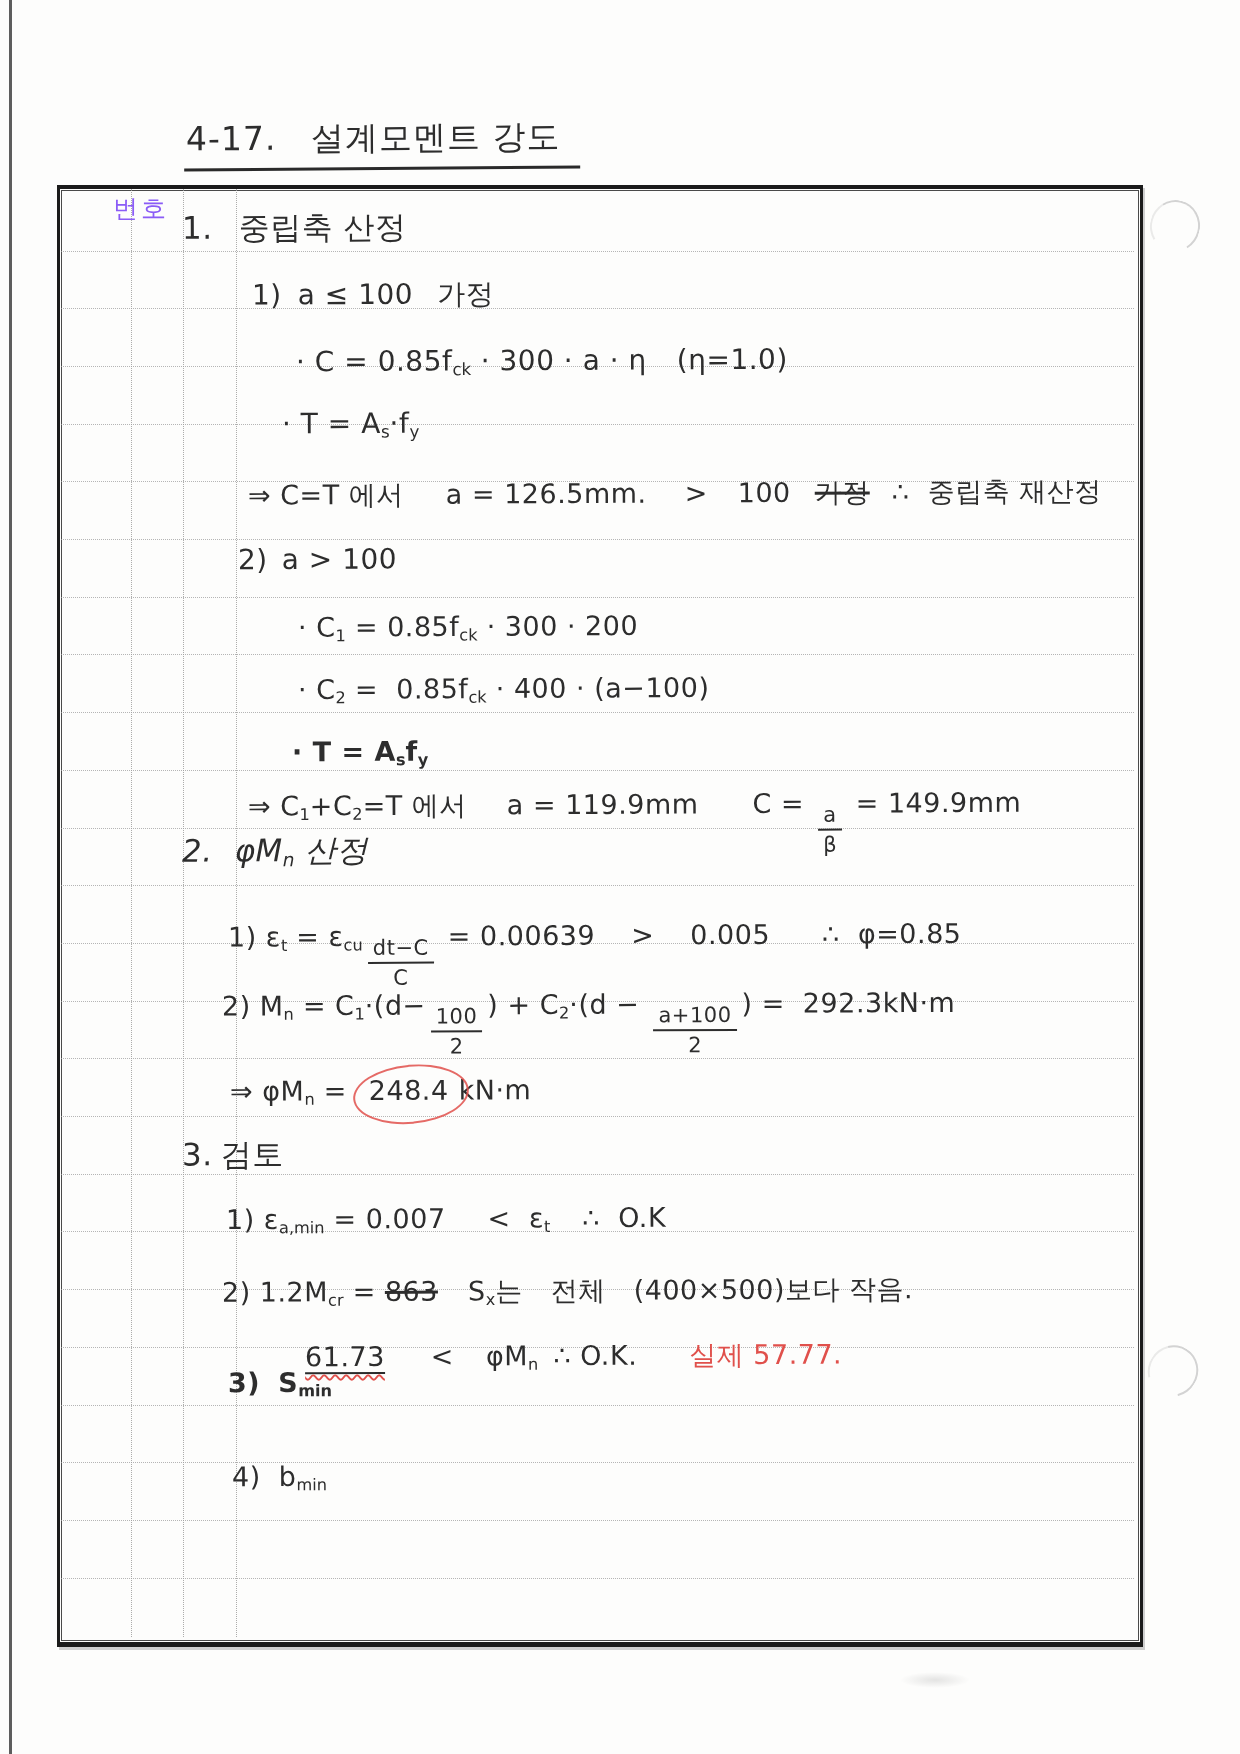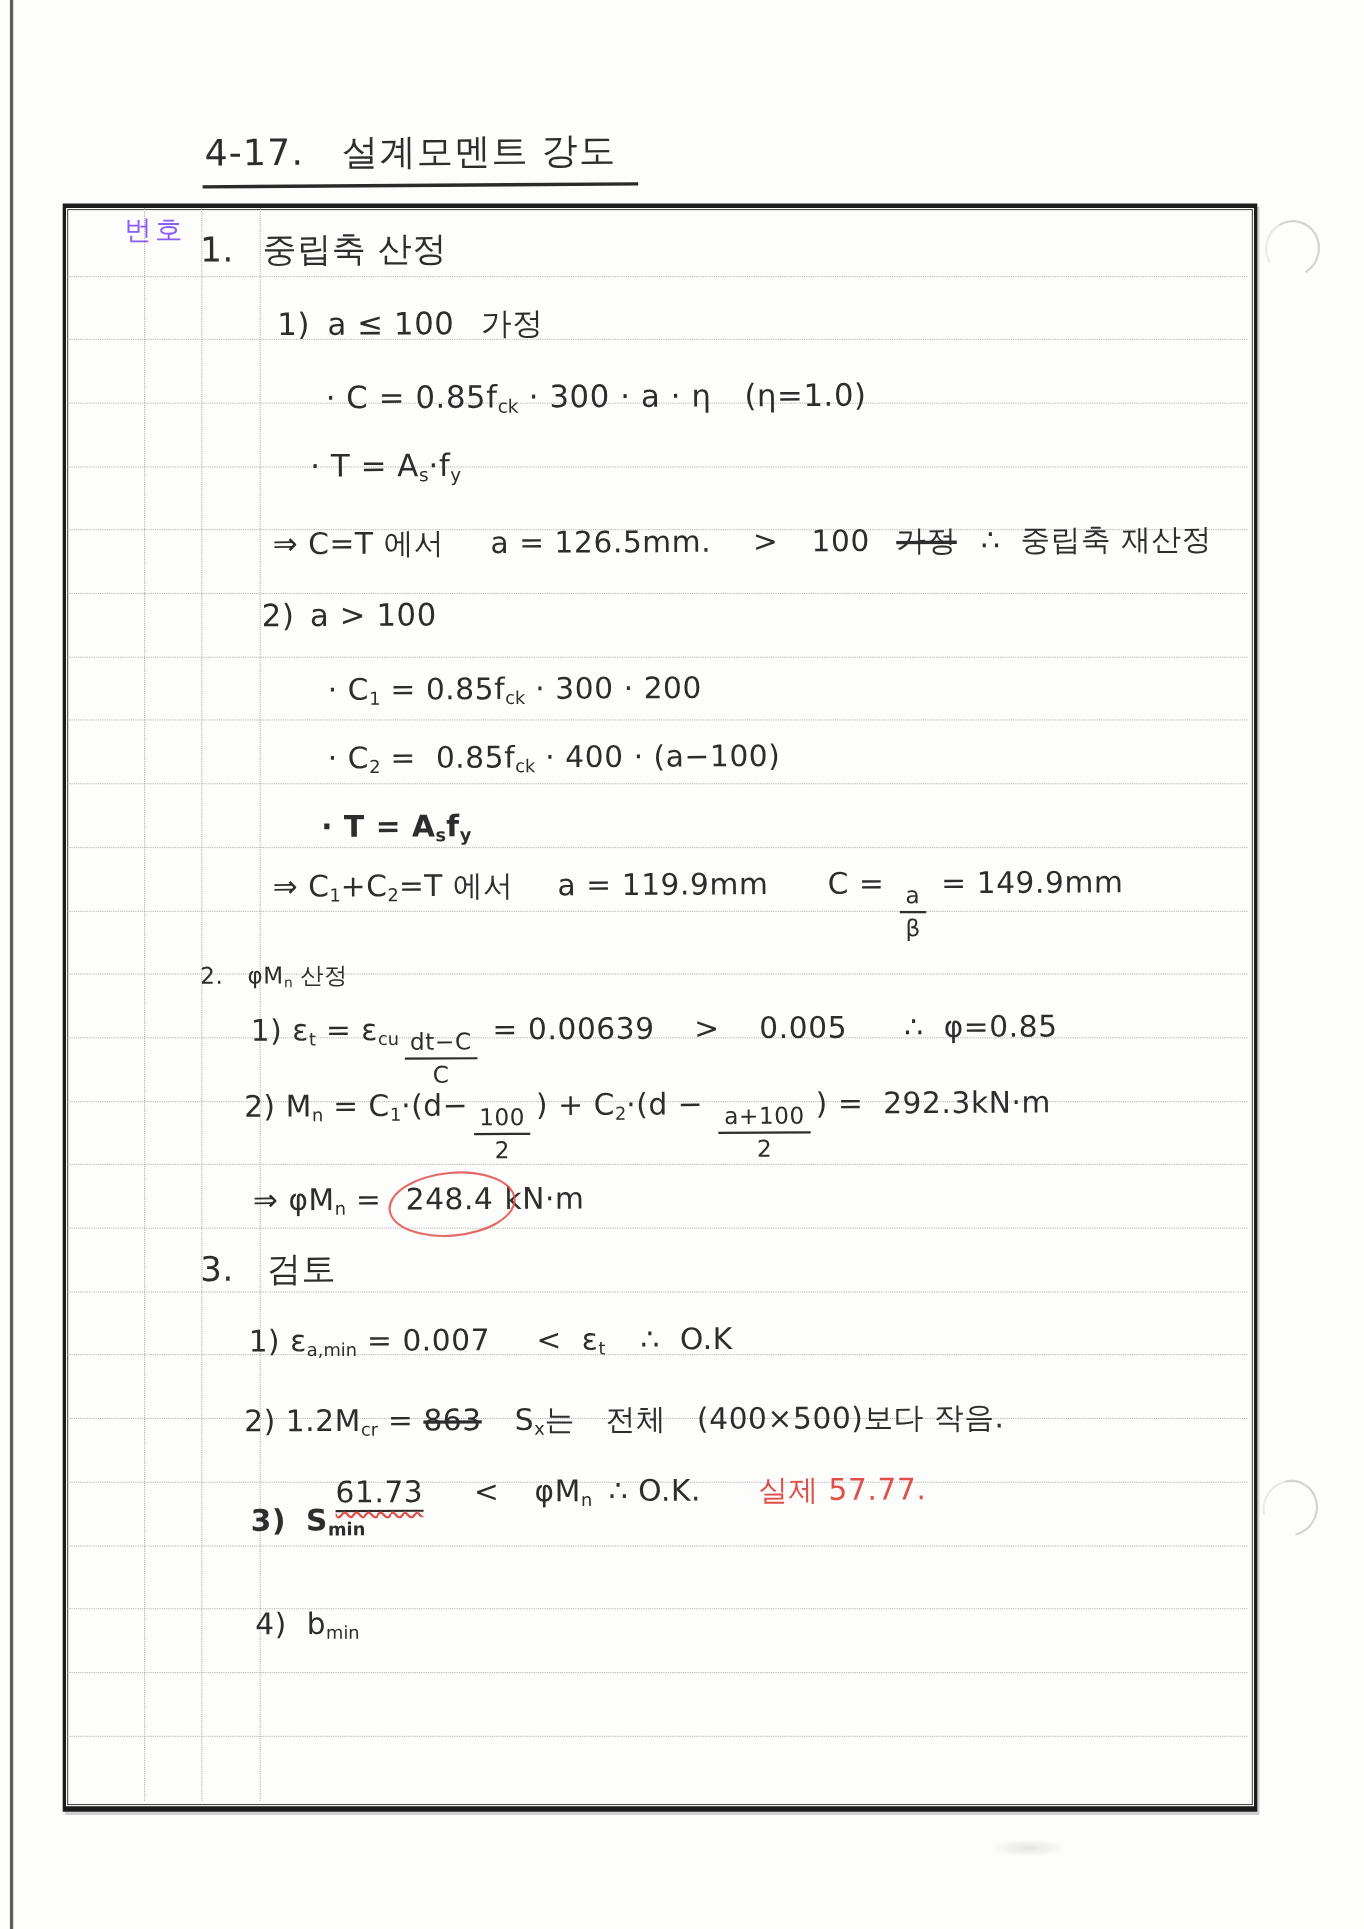--- a/index.html
+++ b/index.html
@@ -124,25 +124,25 @@
       <div class="note-line" style="left: 182px; top: 228px; font-size: 31px;"><span class="">1.</span><span class="" style="margin-left: 26px;">중립축 산정</span></div>
       <div class="note-line" style="left: 252px; top: 295px; font-size: 28px;"><span class="">1)</span><span class="" style="margin-left: 16px;">a ≤ 100</span><span class="" style="margin-left: 24px;">가정</span></div>
       <div class="note-line" style="left: 296px; top: 362px; font-size: 28px;"><span class="">· C = 0.85f</span><span class="sub">ck</span><span class=""> · 300 · a · η</span><span class="" style="margin-left: 30px;">(η=1.0)</span></div>
       <div class="note-line" style="left: 282px; top: 425px; font-size: 28px;"><span class="">· T = A</span><span class="sub">s</span><span class="">·f</span><span class="sub">y</span></div>
       <div class="note-line" style="left: 248px; top: 493px; font-size: 27px;"><span class="">⇒ C=T 에서</span><span class="" style="margin-left: 42px;">a = 126.5mm.</span><span class="" style="margin-left: 38px;">&gt;</span><span class="" style="margin-left: 30px;">100</span><span class="strike" style="margin-left: 24px;">가정</span><span class="" style="margin-left: 22px;">∴  중립축 재산정</span></div>
       <div class="note-line" style="left: 238px; top: 560px; font-size: 28px;"><span class="">2)</span><span class="" style="margin-left: 14px;">a &gt; 100</span></div>
       <div class="note-line" style="left: 298px; top: 628px; font-size: 27px;"><span class="">· C</span><span class="sub">1</span><span class=""> = 0.85f</span><span class="sub">ck</span><span class=""> · 300 · 200</span></div>
       <div class="note-line" style="left: 298px; top: 690px; font-size: 27px;"><span class="">· C</span><span class="sub">2</span><span class=""> =  0.85f</span><span class="sub">ck</span><span class=""> · 400 · (a−100)</span></div>
       <div class="note-line" style="left: 292px; top: 753px; font-size: 27px; font-weight: bold;"><span class="">· T = A</span><span class="sub">s</span><span class="">f</span><span class="sub">y</span></div>
       <div class="note-line" style="left: 248px; top: 822px; font-size: 27px;"><span class="">⇒ C</span><span class="sub">1</span><span class="">+C</span><span class="sub">2</span><span class="">=T 에서</span><span class="" style="margin-left: 40px;">a = 119.9mm</span><span class="" style="margin-left: 54px;">C = </span><span class="frac"><span class="fn">a</span><span class="fd">β</span></span><span class=""> = 149.9mm</span></div>
-      <div class="note-line" style="left: 182px; top: 888px; font-size: 21px;"><span class="">2.</span><span class="" style="margin-left: 22px;">φM</span><span class="sub">n</span><span class=""> 산정</span></div>
+      <div class="note-line" style="left: 182px; top: 852px; font-size: 31px; font-style: italic;"><span class="">2.</span><span class="" style="margin-left: 22px;">φM</span><span class="sub">n</span><span class=""> 산정</span></div>
       <div class="note-line" style="left: 228px; top: 953px; font-size: 27px;"><span class="">1) ε</span><span class="sub">t</span><span class=""> = ε</span><span class="sub">cu</span><span class="frac"><span class="fn">dt−C</span><span class="fd">C</span></span><span class=""> = 0.00639</span><span class="" style="margin-left: 36px;">&gt;</span><span class="" style="margin-left: 36px;">0.005</span><span class="" style="margin-left: 52px;">∴  φ=0.85</span></div>
       <div class="note-line" style="left: 222px; top: 1022px; font-size: 27px;"><span class="">2) M</span><span class="sub">n</span><span class=""> = C</span><span class="sub">1</span><span class="">·(d−</span><span class="frac"><span class="fn">100</span><span class="fd">2</span></span><span class="">) + C</span><span class="sub">2</span><span class="">·(d − </span><span class="frac"><span class="fn">a+100</span><span class="fd">2</span></span><span class="">) =</span><span class="" style="margin-left: 18px;">292.3kN·m</span></div>
       <div class="note-line" style="left: 230px; top: 1092px; font-size: 27px;"><span class="">⇒ φM</span><span class="sub">n</span><span class=""> =</span><span class="circ" style="margin-left: 16px;">248.4</span><span class="" style="margin-left: 4px;">kN·m</span></div>
-      <div class="note-line" style="left: 182px; top: 1155px; font-size: 31px;"><span class="">3.</span><span class="" style="margin-left: 30px;">검토</span></div>
+      <div class="note-line" style="left: 182px; top: 1155px; font-size: 31px;"><span class="">3.</span><span class="" style="margin-left: 8px;">검토</span></div>
       <div class="note-line" style="left: 226px; top: 1220px; font-size: 27px;"><span class="">1) ε</span><span class="sub">a,min</span><span class=""> = 0.007</span><span class="" style="margin-left: 42px;">&lt;  ε</span><span class="sub">t</span><span class="" style="margin-left: 32px;">∴  O.K</span></div>
       <div class="note-line" style="left: 222px; top: 1292px; font-size: 27px;"><span class="">2) 1.2M</span><span class="sub">cr</span><span class=""> = </span><span class="strike">863</span><span class="" style="margin-left: 30px;">S</span><span class="sub">x</span><span class="">는</span><span class="" style="margin-left: 28px;">전체</span><span class="" style="margin-left: 28px;">(400×500)보다 작음.</span></div>
       <div class="note-line" style="left: 305px; top: 1357px; font-size: 27px;"><span class="wavy">61.73</span><span class="" style="margin-left: 46px;">&lt;</span><span class="" style="margin-left: 32px;">φM</span><span class="sub">n</span><span class="" style="margin-left: 6px; margin-top: 32px;"> ∴ O.K.</span><span class="red" style="margin-left: 52px;">실제 57.77.</span></div>
       <div class="note-line" style="left: 228px; top: 1384px; font-size: 27px; font-weight: bold;"><span class="">3)</span><span class="" style="margin-left: 18px;">S</span><span class="sub">min</span></div>
       <div class="note-line" style="left: 232px; top: 1478px; font-size: 27px;"><span class="">4)</span><span class="" style="margin-left: 18px;">b</span><span class="sub">min</span></div>
     </div>
 
   <div class="scan-smudge"></div>
 
 </div>

